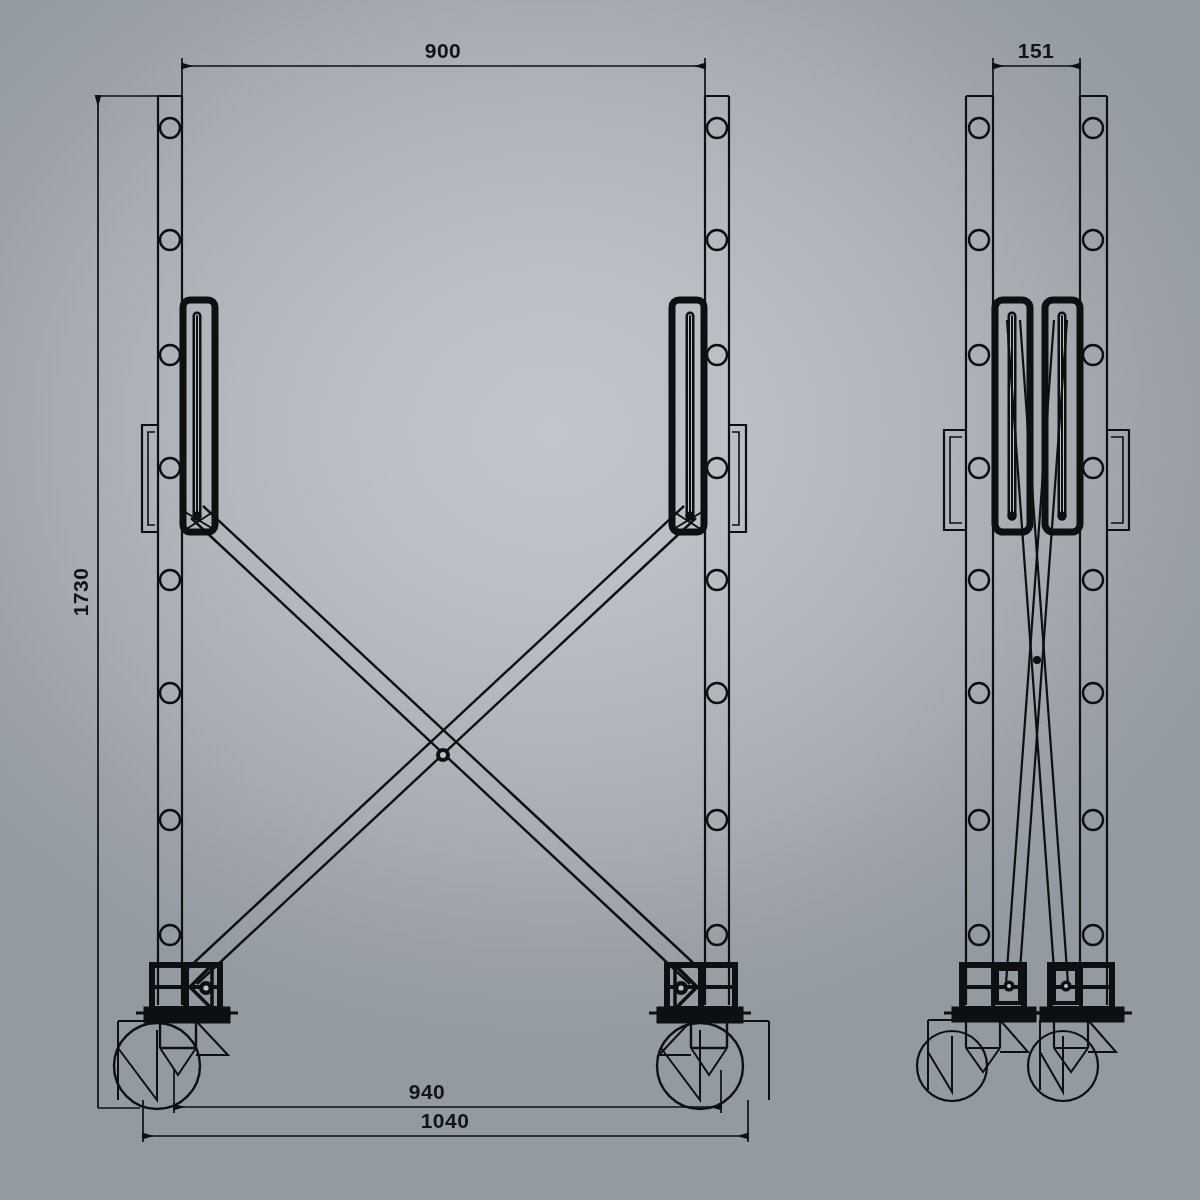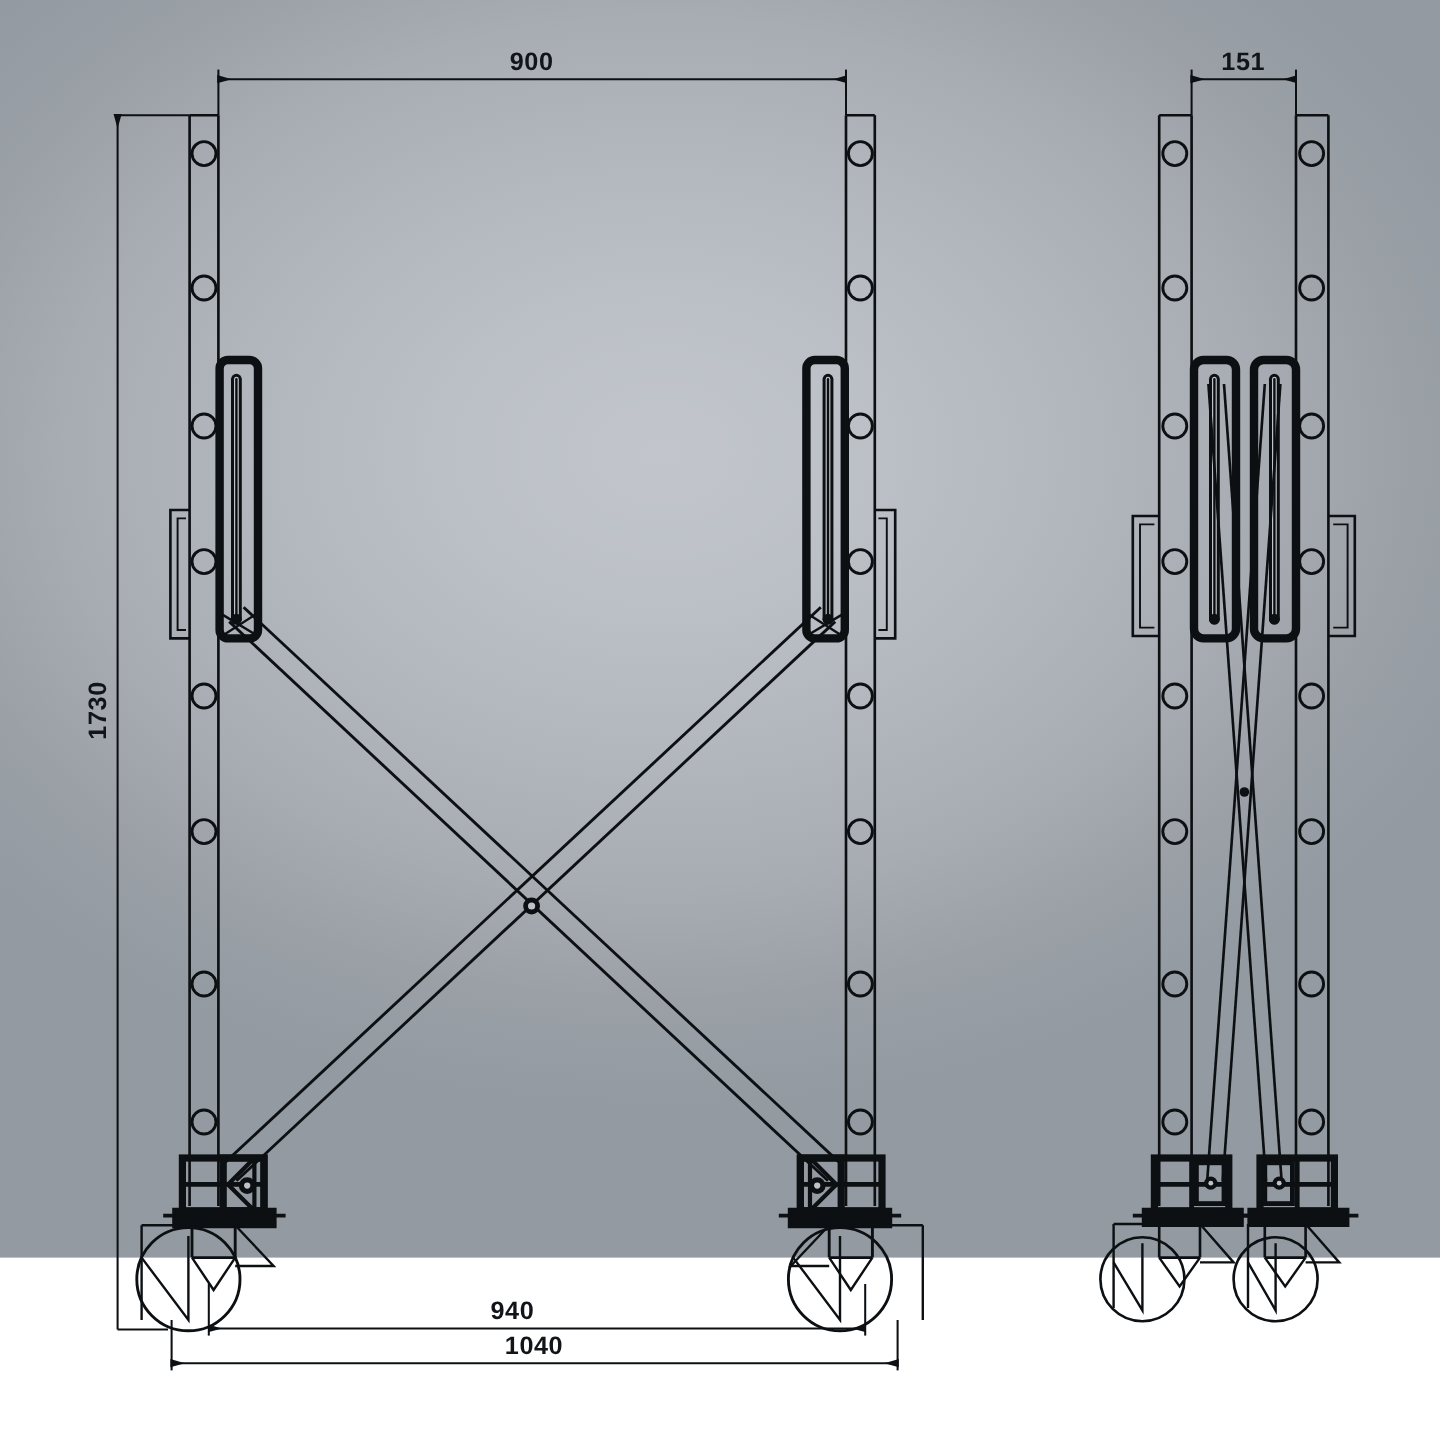--- a/index.html
+++ b/index.html
@@ -1,21 +1,21 @@
 <!DOCTYPE html>
 <html><head>
 <meta charset="utf-8">
 <style>
   html,body{margin:0;padding:0;}
   body{
     width:1200px;height:1200px;overflow:hidden;
     font-family:"Liberation Sans",sans-serif;
   }
   #stage{
-    position:relative;width:1200px;height:1048px;
+    position:relative;width:1200px;height:1200px;
     background:
       radial-gradient(ellipse 62% 52% at 46% 36%,
         #c2c6cc 0%,
         #bcc0c7 22%,
         #b3b7be 44%,
         #a8acb3 66%,
         #9ba0a7 84%,
         #939aa1 100%);
     text-align: center;
   }

